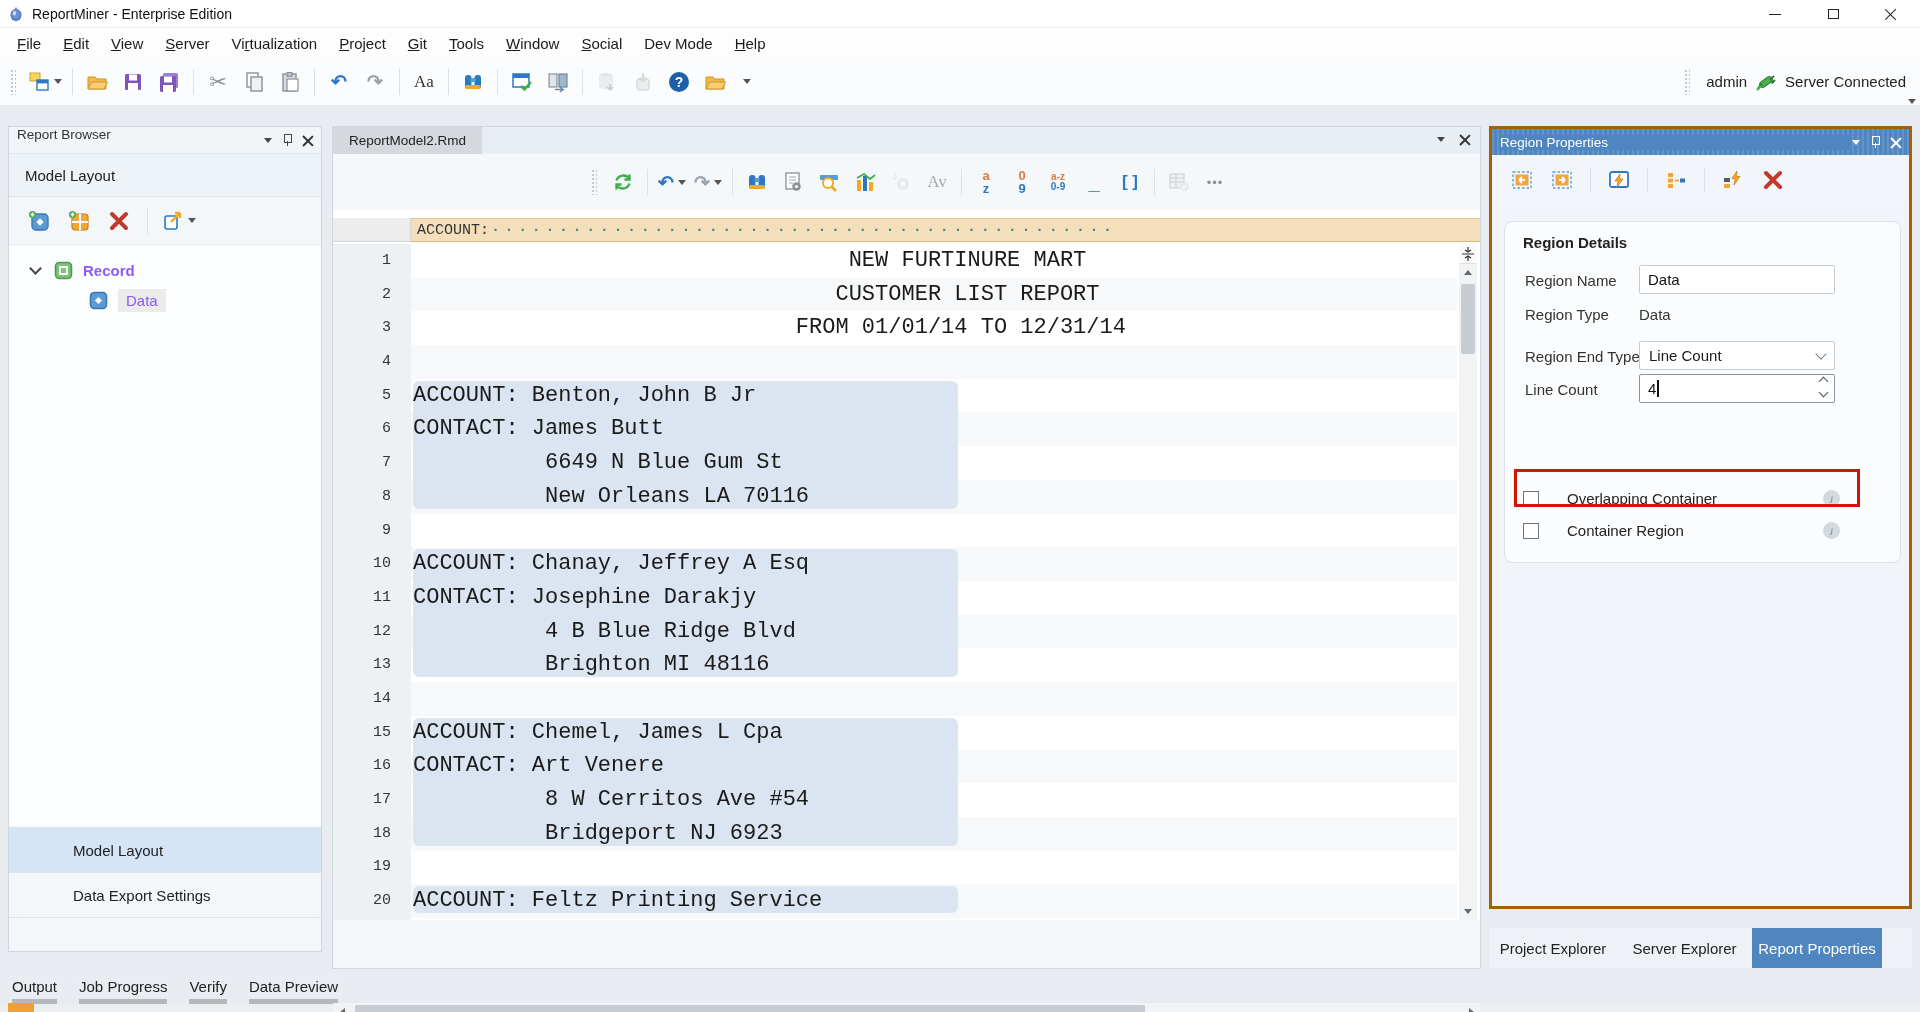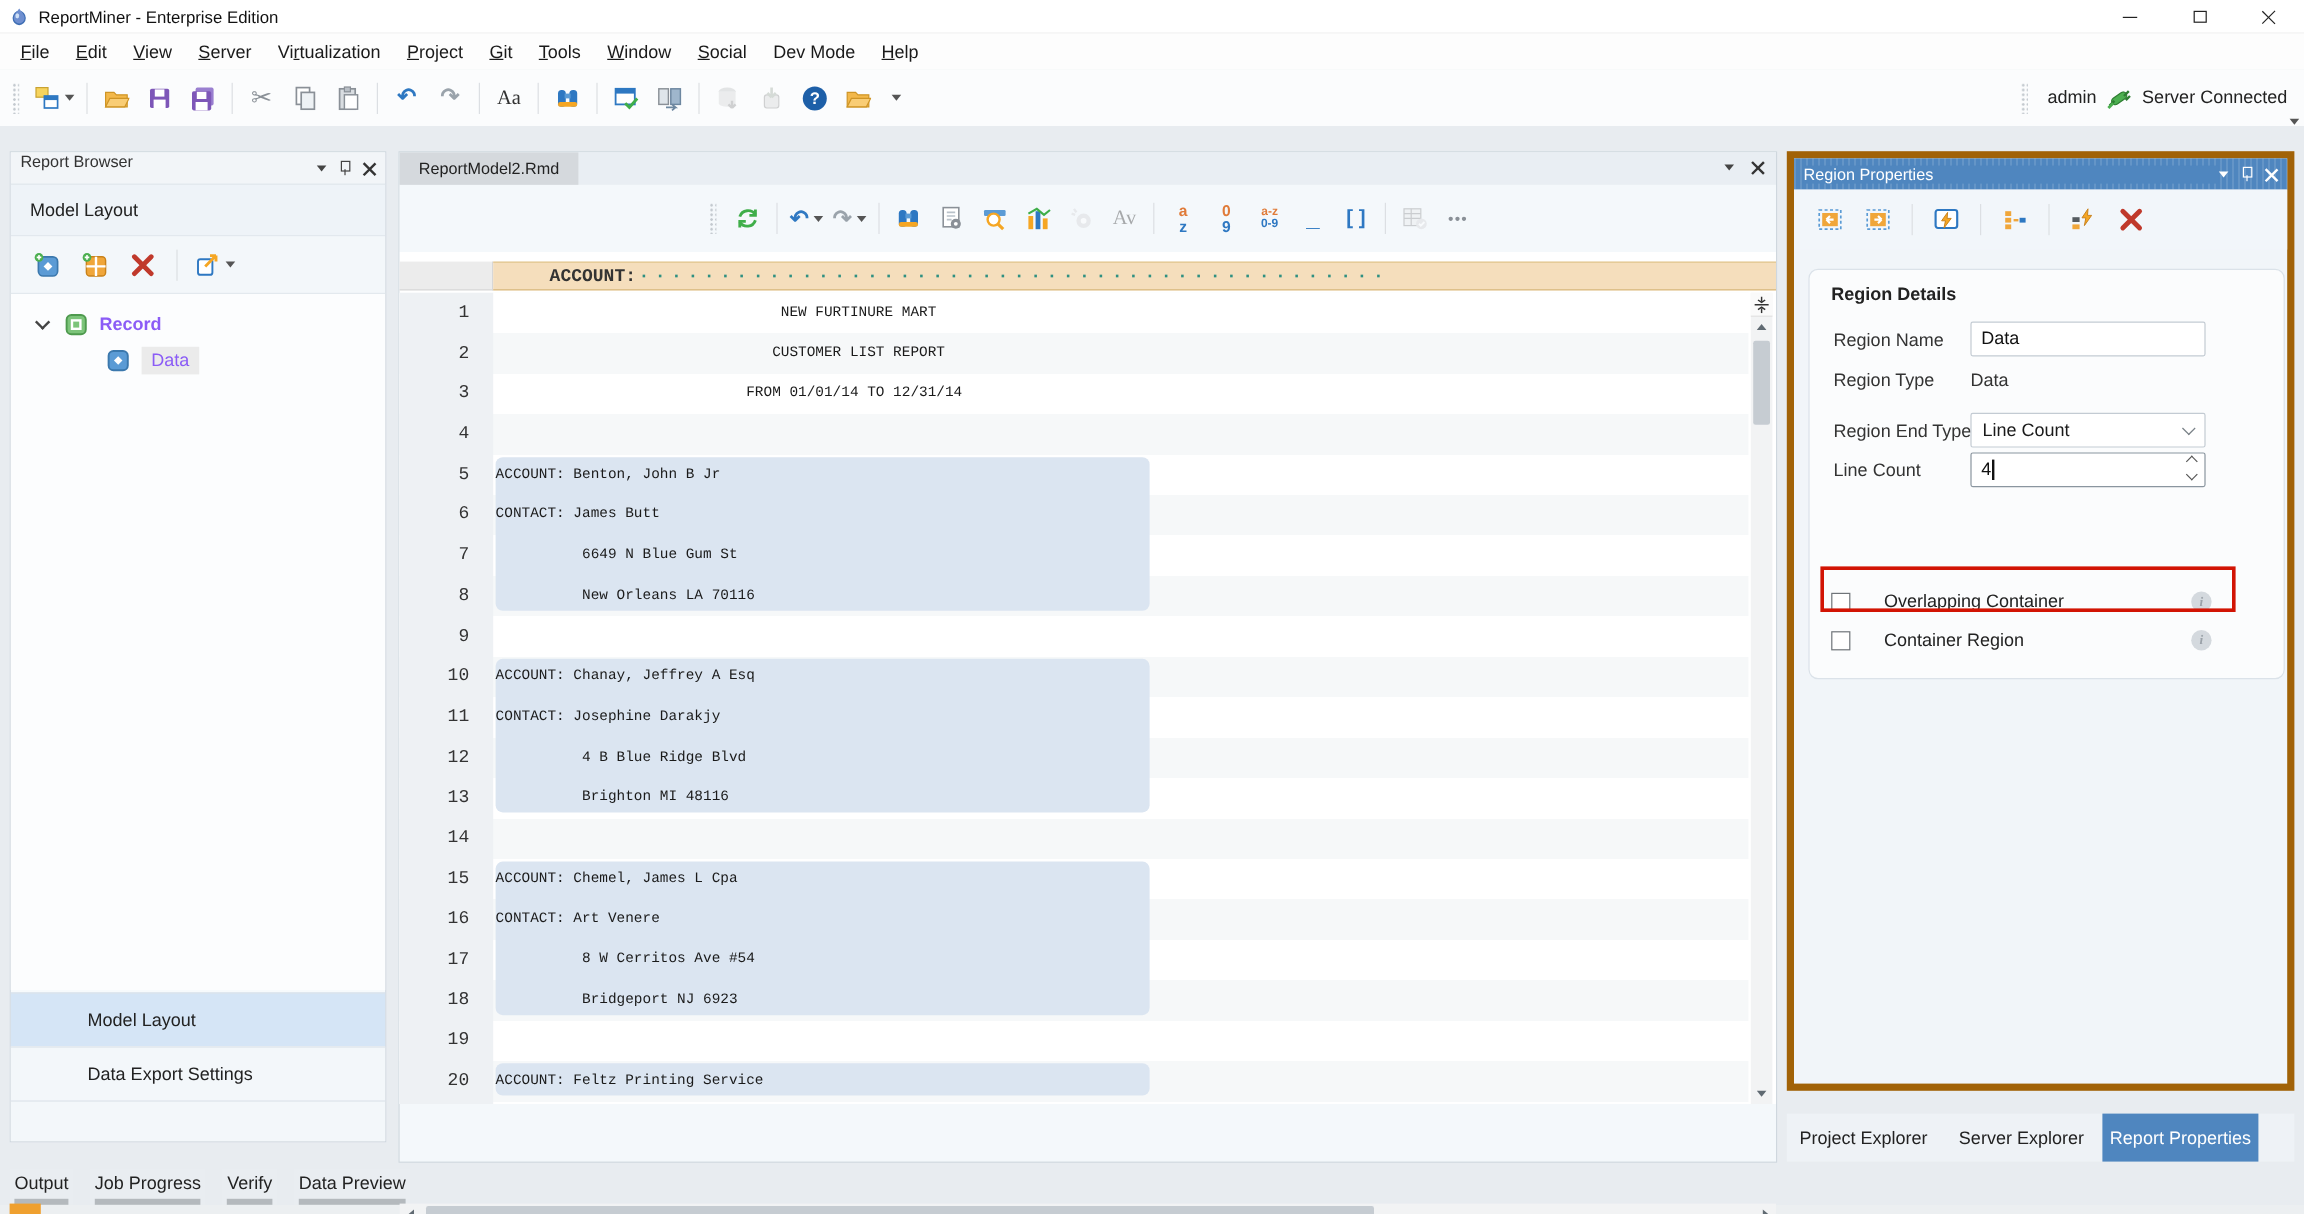--- a/index.html
+++ b/index.html
@@ -75,47 +75,47 @@
   
   .doc-panel{position:absolute;left:332px;top:21px;width:1149px;height:843px;background:#f4f8fb;border:1px solid #cfd7de;}
   .tabstrip{height:27px;background:#e9eef3;display:flex;align-items:flex-end;position:relative;}
   .doc-tab{height:27px;padding:0 16px;display:flex;align-items:center;background:#d5d9dd;font-size:13.5px;color:#222;cursor:pointer;}
   .tabstrip-ctrls{position:absolute;right:10px;top:7px;display:flex;gap:14px;align-items:center;}
   .doc-toolbar{height:56px;display:flex;align-items:center;background:#f4f8fb;padding-left:248px;}
   .doc-body{position:absolute;left:0;top:83px;width:1147px;height:710px;background:#fff;}
   .doc-header-row{position:absolute;left:0;top:8px;width:1147px;height:24px;display:flex;}
   .dh-corner{width:78px;background:#ececec;border-bottom:1px solid #d7d7d7;border-right:1px solid #d7d7d7;}
   .dh-tan{flex:1;background:#f5debc;border-top:1px solid #e2c690;border-bottom:1px solid #d9b97e;display:flex;align-items:center;padding-left:6px;font-family:"Liberation Mono",monospace;}
-  .dh-label{font-size:15px;font-weight:bold;color:#333;margin-left:41px;}
+  .dh-label{font-size:15px;font-weight:normal;color:#333;}
   .dh-dots{font-size:15px;font-weight:bold;color:#2f9081;letter-spacing:4.6px;margin-left:2px;overflow:hidden;white-space:nowrap;}
   .doc-lines{position:absolute;left:0;top:34px;width:1124px;height:676px;overflow:hidden;
      background:linear-gradient(#eef1f4,#eef1f4) 0 0/78px 100% no-repeat,
         repeating-linear-gradient(to bottom,#ffffff 0 33.7px,#f6f8f9 33.7px 67.4px);}
   .hl-layer{position:absolute;left:0;top:0;width:100%;height:100%;z-index:1;}
   .hl{position:absolute;left:80px;width:545px;background:#dbe5f1;border-radius:6px;}
   .rows-layer{position:relative;z-index:2;}
   .doc-row{height:33.7px;display:flex;cursor:text;}
   .ln{width:70px;text-align:right;padding-right:12px;font-family:"Liberation Mono",monospace;font-size:15px;color:#333;line-height:33.7px;}
-  .lt{white-space:pre;font-family:"Liberation Mono",monospace;font-size:12px;color:#1a1a1a;line-height:33.7px;padding-left:10px;}
+  .lt{white-space:pre;font-family:"Liberation Mono",monospace;font-size:22px;color:#1a1a1a;line-height:33.7px;padding-left:10px;}
   
   .vscroll{position:absolute;right:3px;top:34px;width:18px;height:676px;background:#f2f3f4;z-index:3;}
   .split-handle{height:20px;display:flex;align-items:center;justify-content:center;cursor:row-resize;color:#333;font-size:12px;border-bottom:1px solid #e0e0e0;background:#fafafa;}
   .sb-arrow{width:18px;height:17px;display:flex;align-items:center;justify-content:center;cursor:pointer;}
   .tri-up{width:0;height:0;border-left:4px solid transparent;border-right:4px solid transparent;border-bottom:5px solid #606a72;}
   .tri-down{width:0;height:0;border-left:4px solid transparent;border-right:4px solid transparent;border-top:5px solid #606a72;}
   .tri-left{width:0;height:0;border-top:4px solid transparent;border-bottom:4px solid transparent;border-right:5px solid #606a72;}
   .tri-right{width:0;height:0;border-top:4px solid transparent;border-bottom:4px solid transparent;border-left:5px solid #606a72;}
   .v-thumb{position:absolute;left:2px;top:40px;width:14px;height:70px;background:#c6ccd2;border-radius:2px;cursor:grab;}
   .v-down{position:absolute;bottom:0;}
   .hscroll{position:absolute;left:0;top:793px;width:1147px;height:18px;background:#f2f3f4;display:flex;align-items:center;z-index:3;}
   .h-thumb{position:absolute;left:22px;top:2px;width:790px;height:14px;background:#c6ccd2;border-radius:2px;cursor:grab;}
   .h-right{position:absolute;right:0;}
 
   
-  .right-panel{position:absolute;left:1489px;top:21px;width:423px;height:783px;background:#f1f5f9;border:6px solid #a16207;}
+  .right-panel{position:absolute;left:1489px;top:21px;width:423px;height:783px;background:#f1f5f9;border:3px solid #a16207;}
   .rp-head{height:26px;background:#4f86bf;display:flex;align-items:center;padding:0 8px;color:#fff;
      background-image:repeating-linear-gradient(90deg, rgba(255,255,255,.12) 0 2px, transparent 2px 5px);background-color:#4f86bf;}
   .rp-head .ph-title{font-size:13.5px;flex:1;background:#4f86bf;padding-right:10px;}
   .rp-tools{height:50px;display:flex;align-items:center;background:#f2f6fa;padding-left:12px;gap:4px;}
   .groupbox{position:absolute;left:12px;top:92px;width:397px;height:342px;background:#fbfcfd;border:1px solid #dbe2e9;border-radius:8px;}
   .gb-title{position:absolute;left:18px;top:12px;font-size:15px;font-weight:bold;color:#222;}
   .fld-label{position:absolute;left:20px;font-size:15px;color:#333;}
   .fld-input{position:absolute;left:134px;width:196px;height:29px;background:#fff;border:1px solid #c3cbd3;border-radius:2px;font-size:15px;color:#111;display:flex;align-items:center;padding:0 8px;cursor:text;}
   .fld-static{position:absolute;left:134px;font-size:15px;color:#333;}
   .fld-combo{position:absolute;left:134px;width:196px;height:29px;background:#fff;border:1px solid #c3cbd3;border-radius:2px;display:flex;align-items:center;justify-content:space-between;padding:0 9px;font-size:15px;cursor:pointer;}

